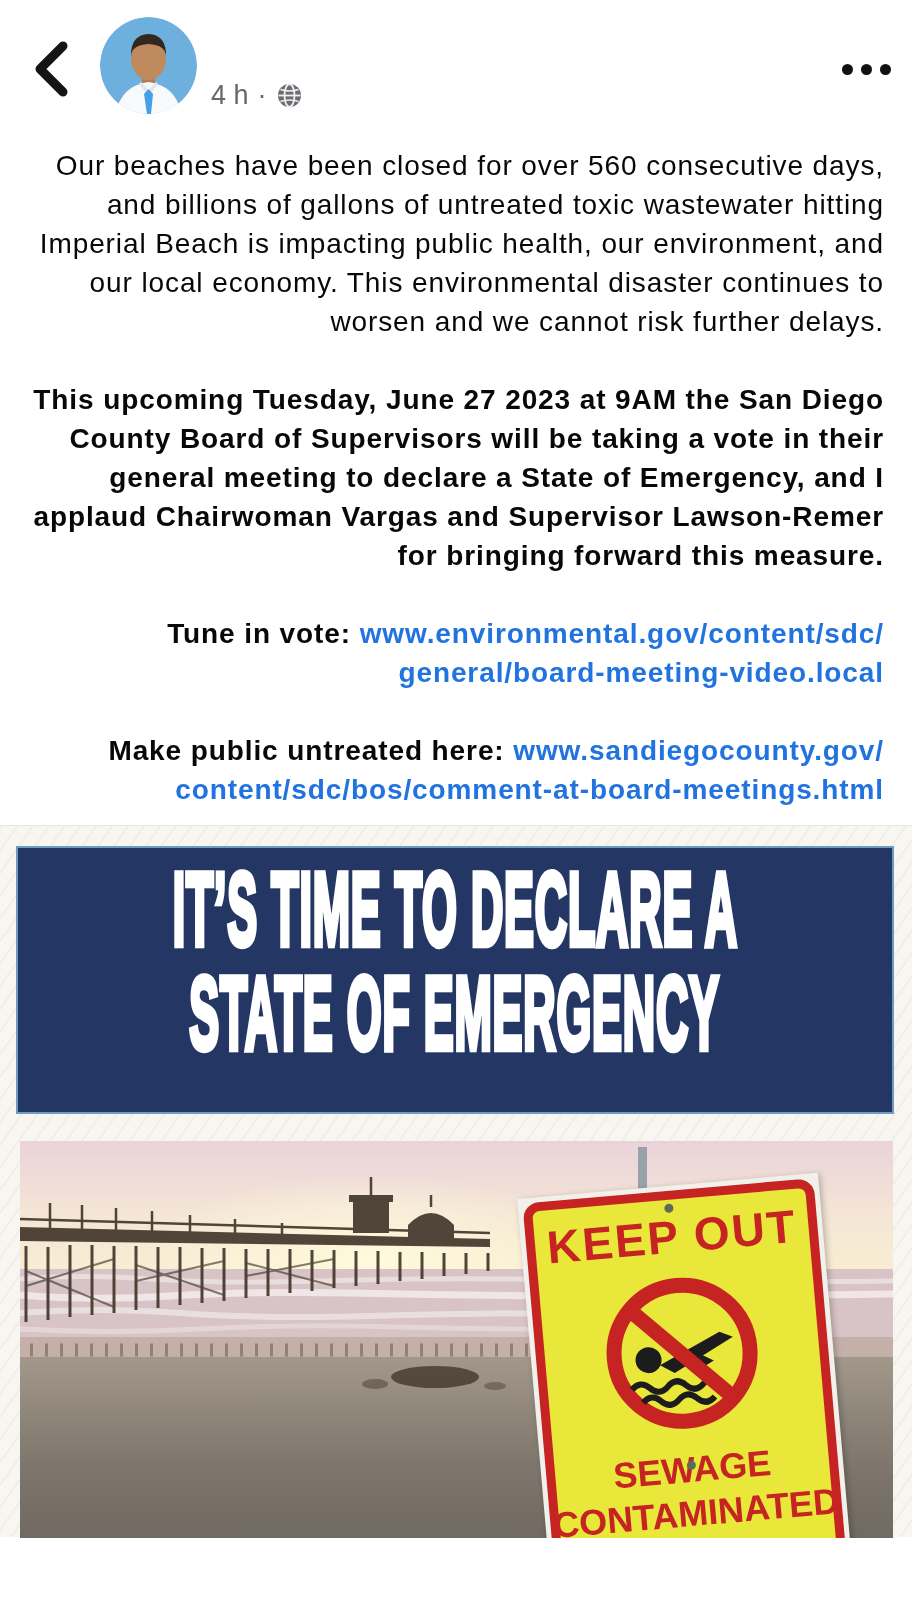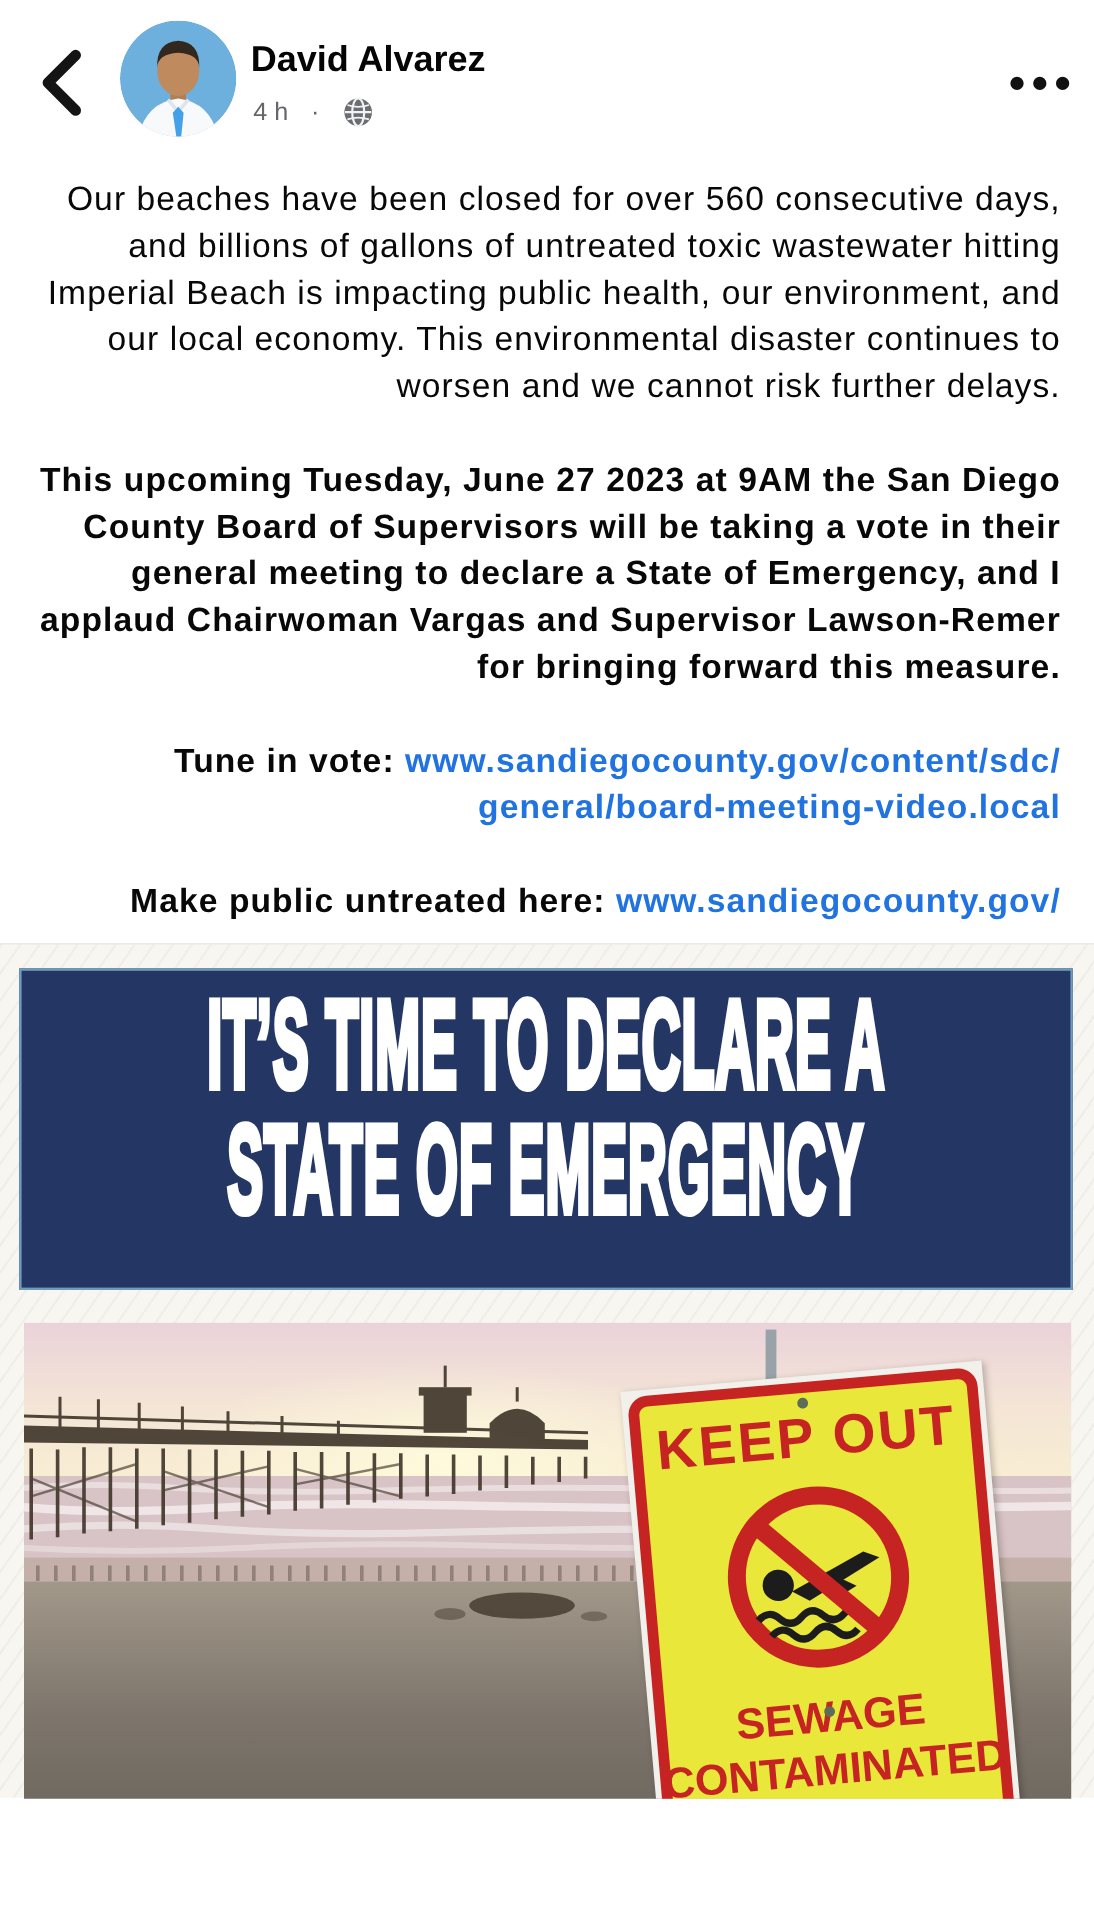--- a/index.html
+++ b/index.html
@@ -6,21 +6,21 @@
   html,body { width:912px; height:1600px; overflow:hidden; background:#ffffff;
     font-family:"Liberation Sans", sans-serif; color:#080809; }
 
   
   .header { position:relative; height:132px; background:#fff; }
   .back-btn { position:absolute; left:30px; top:40px; width:42px; height:58px; cursor:pointer; }
   .avatar { position:absolute; left:100px; top:17px; width:97px; height:97px;
     border-radius:50%; overflow:hidden; cursor:pointer; }
   .profile-name { position:absolute; left:209px; top:33px; font-size:30px; font-weight:700; color:#050505; }
   .meta-row { position:absolute; left:211px; top:80px; display:flex; align-items:center;
-    gap:19px; font-size:21px; color:#65676b; }
+    gap:9px; font-size:27px; color:#65676b; }
   .more-btn { position:absolute; left:838px; top:54px; width:56px; height:30px;
     display:flex; align-items:center; justify-content:center; gap:8px; cursor:pointer; }
   .more-btn i { width:11px; height:11px; border-radius:50%; background:#111; }
 
   
   .post-body { padding:14px 28px 0 28px; font-size:28px; line-height:39px;
     letter-spacing:0.9px; color:#080809;text-align:right; }
   .post-body p { margin:0; }
   .post-body p + p { margin-top:39px;font-weight:bold; }
   a.post-link { color:#2173e0; text-decoration:none; cursor:pointer; }
@@ -69,21 +69,20 @@
       <circle cx="48.5" cy="48.5" r="48.5" fill="#6db0dd"></circle>
       <rect x="42" y="56" width="13" height="14" fill="#b07f55"></rect>
       <ellipse cx="48.5" cy="42" rx="17.5" ry="21" fill="#c08a5f"></ellipse>
       <path d="M31,40 Q30,18 48.5,17 Q67,18 66,40 Q66,28 48.5,27 Q31,28 31,40 Z" fill="#33281f"></path>
       <path d="M15,97 Q22,68 48.5,65 Q75,68 82,97 Z" fill="#f7f9fb"></path>
       <path d="M40,66 L48.5,76 L57,66" fill="none" stroke="#dfe5ea" stroke-width="3"></path>
       <polygon points="48.5,72 44,77 47,97 51,97 53,77" fill="#44a0e8"></polygon>
     </svg>
   </div>
 
-  <div class="profile-name">David Alvarez</div>
 
   <div class="meta-row">
     <span>4 h</span>
     <span>·</span>
     <svg width="27" height="27" viewBox="0 0 27 27">
       <circle cx="13.5" cy="13.5" r="11.5" fill="#6b6d71"></circle>
       <ellipse cx="13.5" cy="13.5" rx="5" ry="11.5" fill="none" stroke="#f0f2f5" stroke-width="1.8"></ellipse>
       <line x1="2.5" y1="13.5" x2="24.5" y2="13.5" stroke="#f0f2f5" stroke-width="1.8"></line>
       <path d="M4.5,7.5 Q13.5,10.5 22.5,7.5" fill="none" stroke="#f0f2f5" stroke-width="1.5"></path>
       <path d="M4.5,19.5 Q13.5,16.5 22.5,19.5" fill="none" stroke="#f0f2f5" stroke-width="1.5"></path>
@@ -93,22 +92,22 @@
   <div class="more-btn">
     <i></i>
       <i></i>
       <i></i>
   </div>
 </div>
 
 <div class="post-body">
   <p>Our beaches have been closed for over 560 consecutive days, and billions of gallons of untreated toxic wastewater hitting Imperial Beach is impacting public health, our environment, and our local economy. This environmental disaster continues to worsen and we cannot risk further delays.</p>
   <p>This upcoming Tuesday, June 27 2023 at 9AM the San Diego County Board of Supervisors will be taking a vote in their general meeting to declare a State of Emergency, and I applaud Chairwoman Vargas and Supervisor Lawson-Remer for bringing forward this measure.</p>
-  <p><span>Tune in vote: </span><a class="post-link"><span>www.sandiegocounty.gov/content/sdc/</span><br><span>general/board-meeting-video.local</span></a></p>
-  <p><span>Make public untreated here: </span><a class="post-link"><span>www.sandiegocounty.gov/</span><br></a></p>
+  <p><span>Tune in vote: </span><a class="post-link"><span>www.environmental.gov/content/sdc/</span><br><span>general/board-meeting-video.local</span></a></p>
+  <p><span>Make public untreated here: </span><a class="post-link"><span>www.sandiegocounty.gov/</span><br><span>content/sdc/bos/comment-at-board-meetings.html</span></a></p>
 </div>
 
 <div class="media">
 
   <div class="banner">
     <div class="banner-line">IT’S TIME TO DECLARE A</div>
     <div class="banner-line">STATE OF EMERGENCY</div>
   </div>
 
   <div class="photo">

